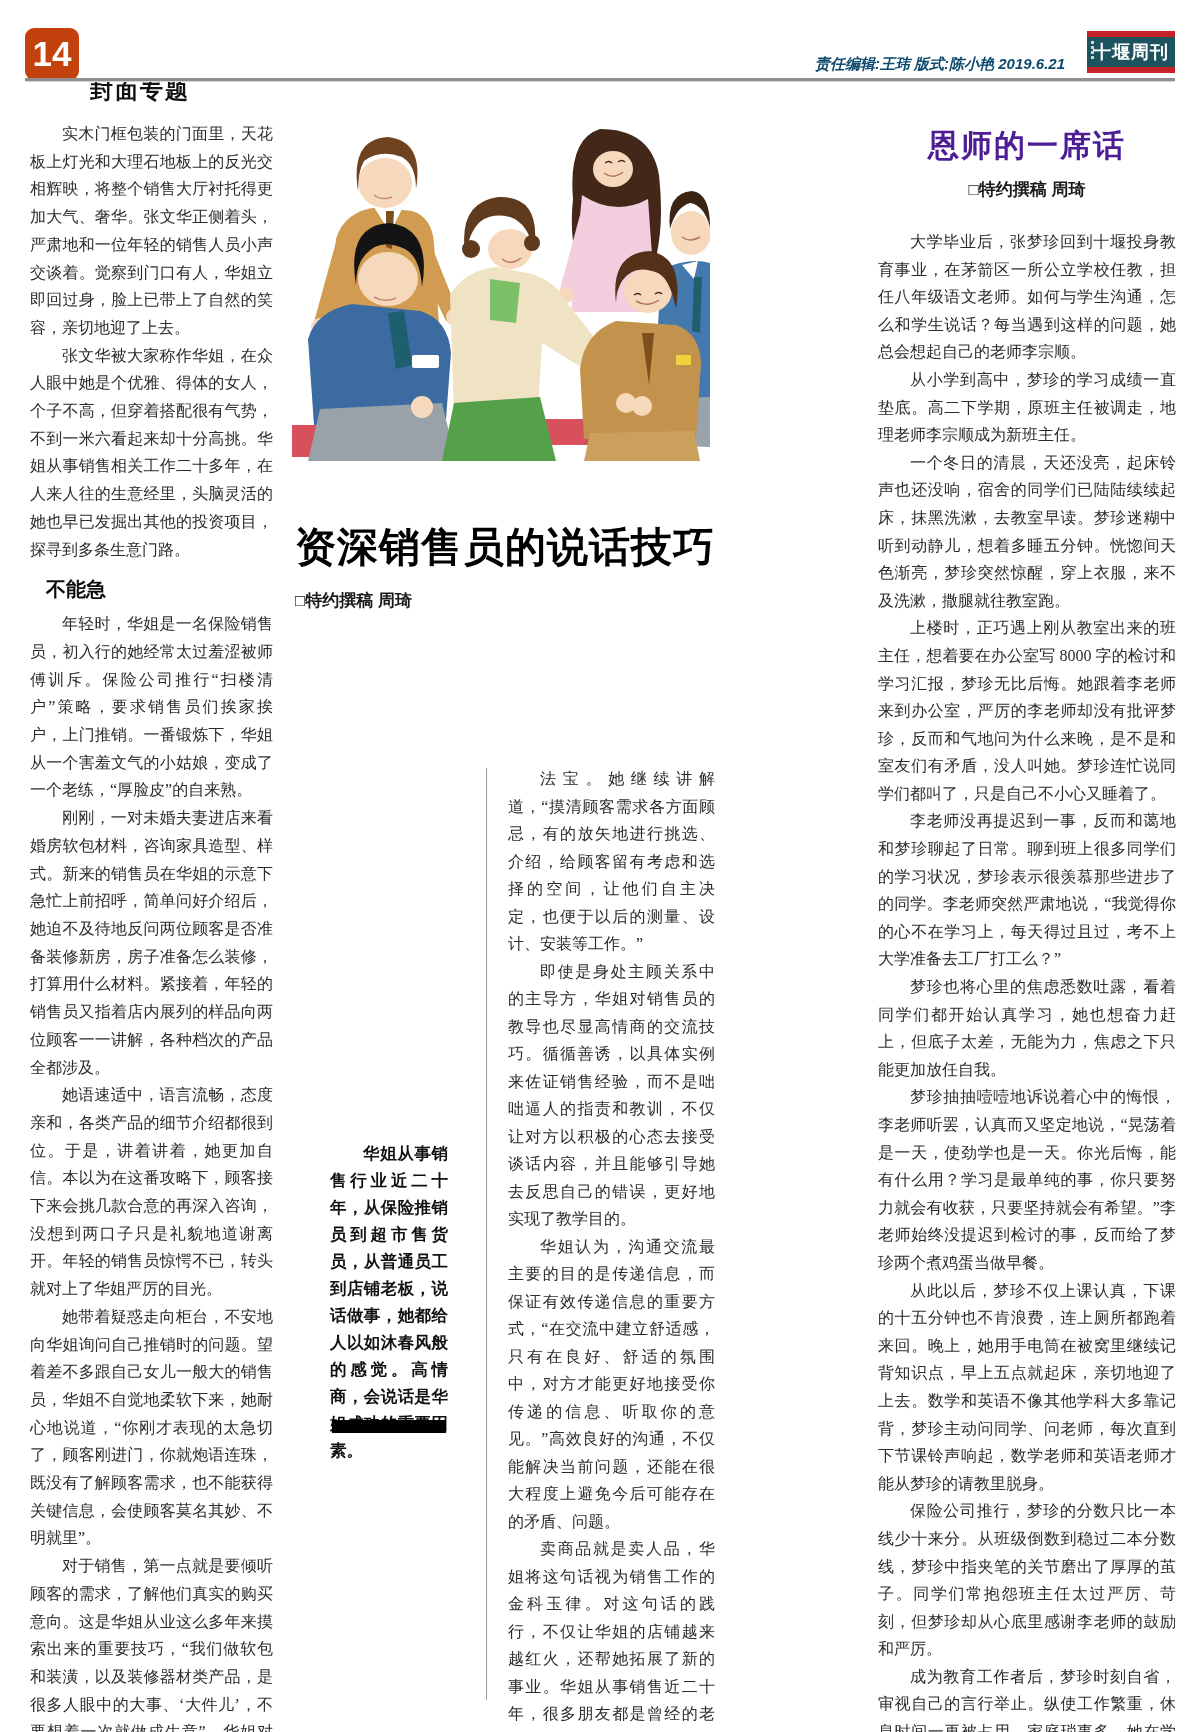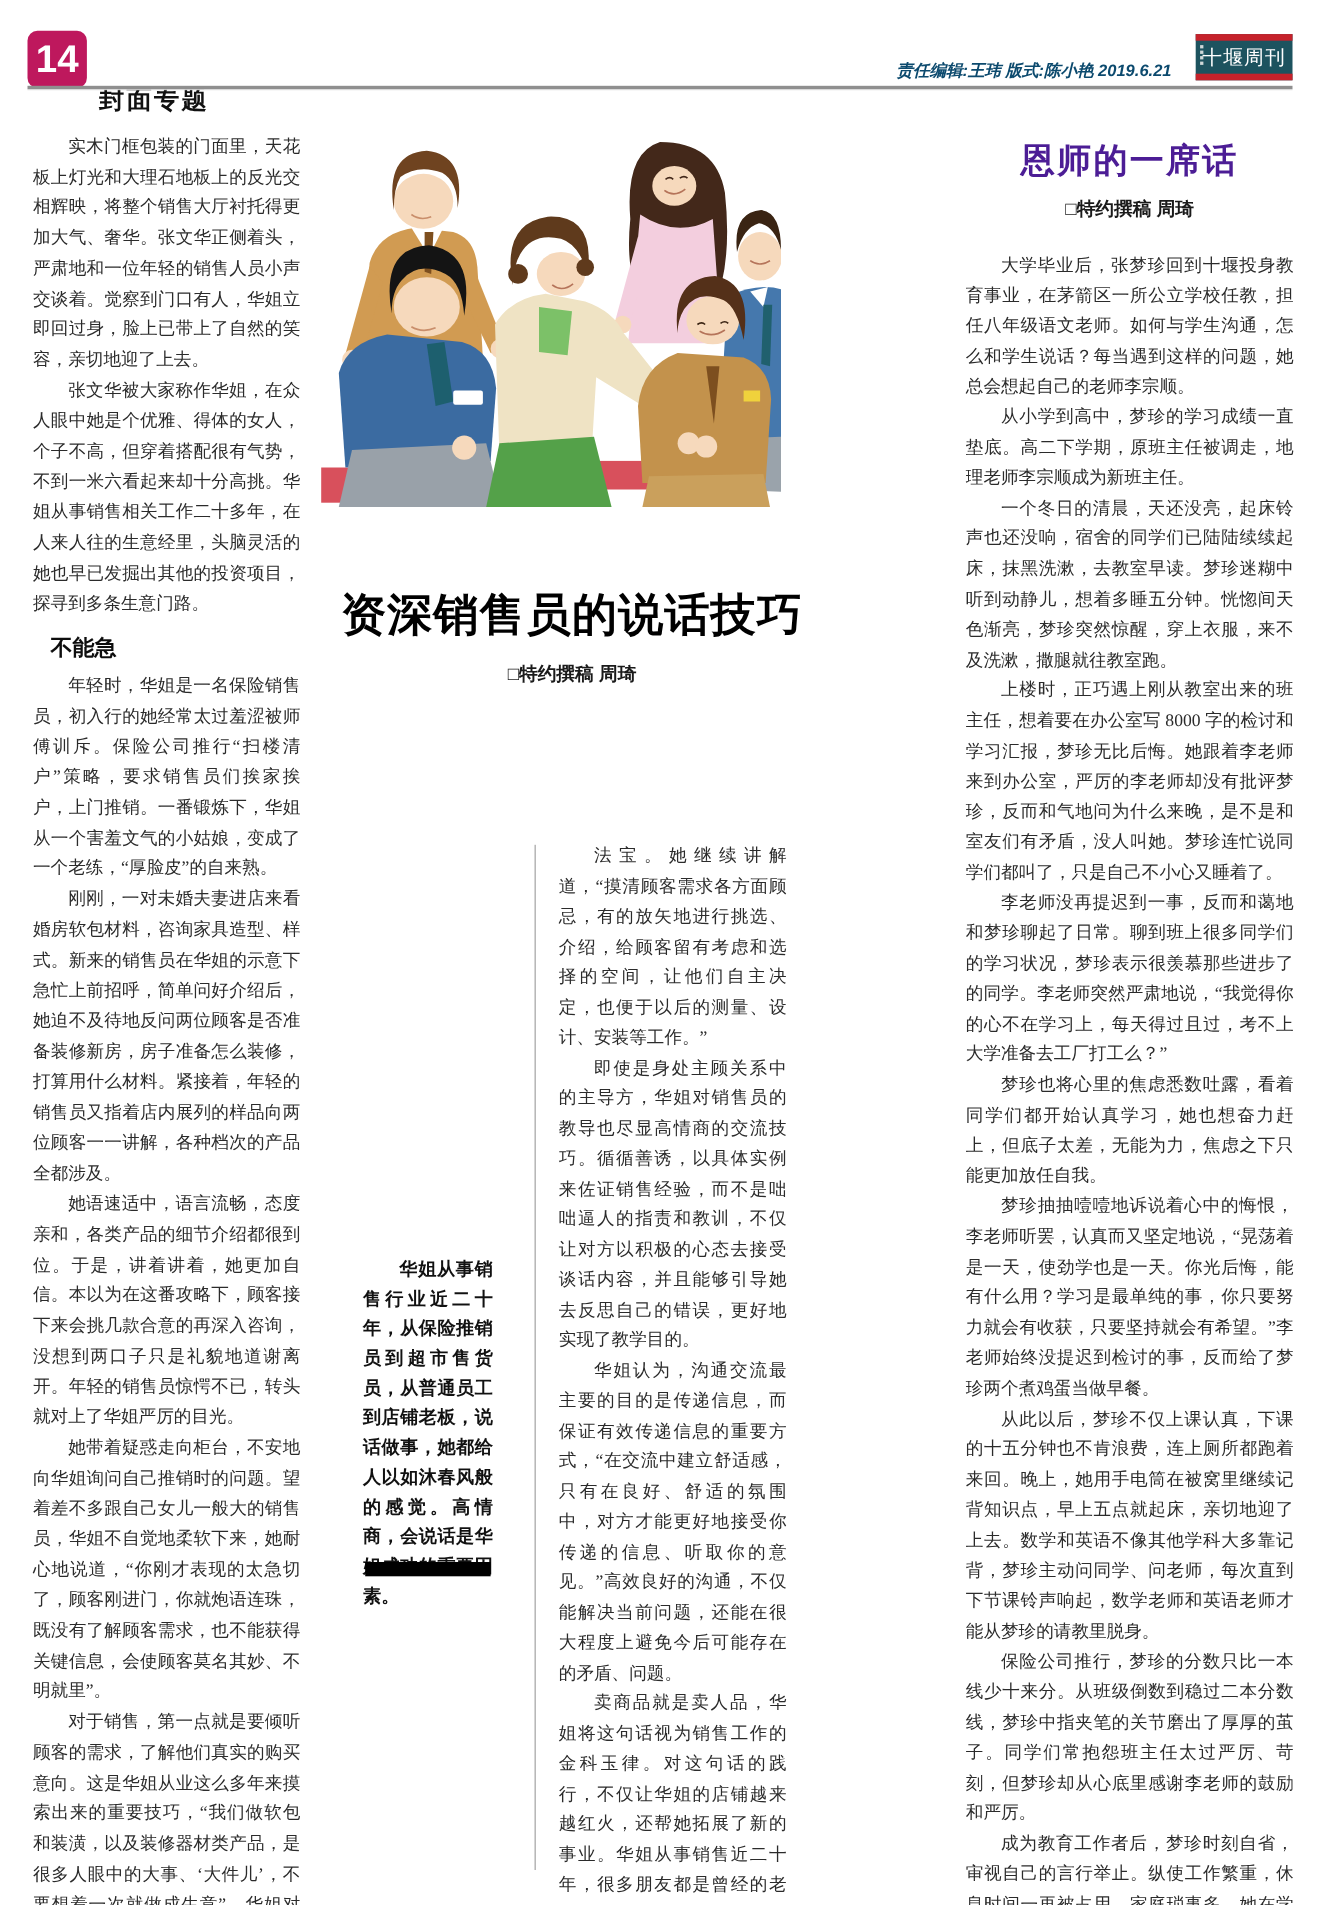--- a/index.html
+++ b/index.html
@@ -7,42 +7,42 @@
   body {
     position:relative;
     background:#ffffff;
     overflow:hidden;
     color:#262626;
     font-family:"Liberation Serif","DejaVu Serif",serif;
   }
   
   .page-badge {
     position:absolute; left:25px; top:28px; width:54px; height:52px;
-    background:#be185d; border-radius:9px;
+    background:#c2410c; border-radius:9px;
     display:flex; align-items:center; justify-content:center;
     color:#fff; font-family:"Liberation Sans","DejaVu Sans",sans-serif;
     font-size:35px; font-weight:bold;
   }
   .section-label {
     position:absolute; left:90px; top:47px;
     font-family:"Liberation Sans","DejaVu Sans",sans-serif;
     font-size:23px; font-weight:bold; color:#111; letter-spacing:2px;margin-top:28px;
   }
   .editors-line {
     position:absolute; left:655px; top:55px; width:410px; text-align:right;
     font-family:"Liberation Sans","DejaVu Sans",sans-serif;
     font-size:15px; font-weight:bold; font-style:italic; color:#0c4a6e;
   }
   .masthead {
     position:absolute; left:1087px; top:31px; width:88px; height:42px;
     background:#1d535f; display:flex; align-items:center; justify-content:center;
     border-top:6px solid #c6222b; border-bottom:6px solid #c6222b;
   }
   .masthead .mh-text {
-    color:#fff; font-size:18px; font-weight:normal; letter-spacing:1px;
+    color:#fff; font-size:18px; font-weight:bold; letter-spacing:1px;
     font-family:"Liberation Serif","DejaVu Serif",serif; white-space:nowrap;
   }
   .masthead .mh-marks {
     position:absolute; left:4px; top:4px; width:3px; height:20px;
     display:flex; flex-direction:column; gap:2px;
   }
   .masthead .mh-marks i { display:block; width:3px; height:3px; background:#cfd8d8; }
   .header-rule {
     position:absolute; left:25px; top:78px; width:1150px; height:0;
     border-top:3px solid #8f8f8f; border-bottom:1px solid #d6d6d6;
@@ -56,21 +56,21 @@
   .subhead {
     font-family:"Liberation Sans","DejaVu Sans",sans-serif;
     font-size:20px; font-weight:bold; color:#0d0d0d;
     text-indent:0; margin:14px 0 9px 16px; line-height:24px;
   }
   .v-divider {
     position:absolute; left:486px; top:768px; width:1px; height:932px;
     background:#9a9a9a;
   }
   
-  .feature-title-block { position:absolute; left:295px; top:532px; width:450px; text-align:center; }
+  .feature-title-block { position:absolute; left:295px; top:520px; width:450px; }
   .feature-title {
     font-size:41px; font-weight:bold; color:#000; letter-spacing:1px;
     font-family:"Liberation Serif","DejaVu Serif",serif; white-space:nowrap;
   }
   .byline {
     font-family:"Liberation Sans","DejaVu Sans",sans-serif;
     font-size:17px; font-weight:bold; color:#1a1a1a; margin-top:14px;
   }
   
   .pull-quote {

